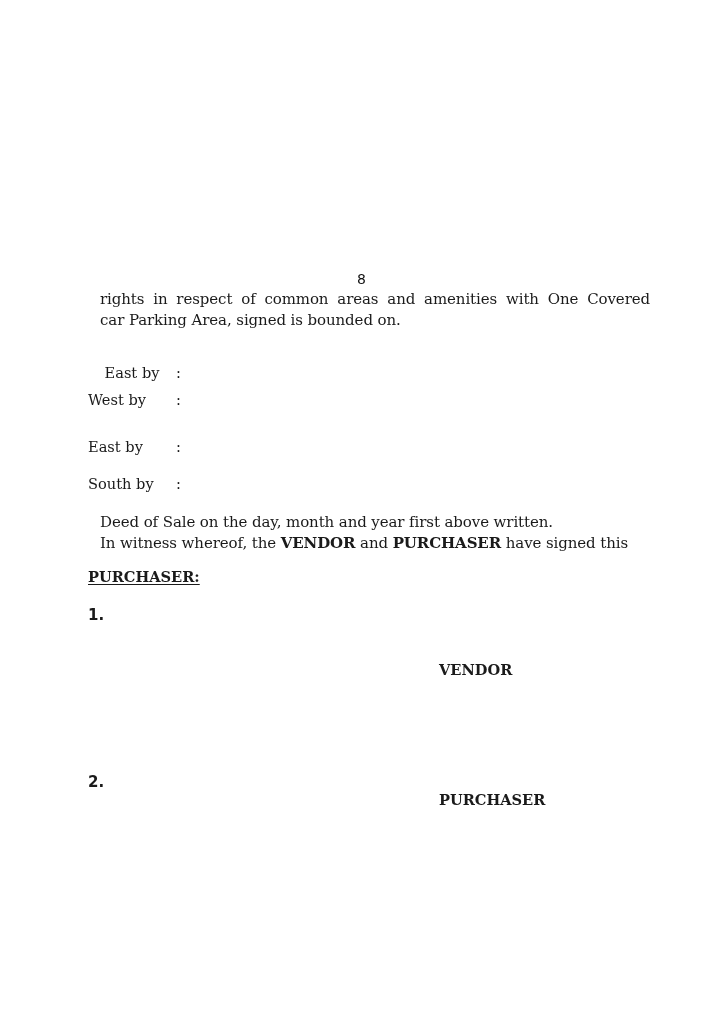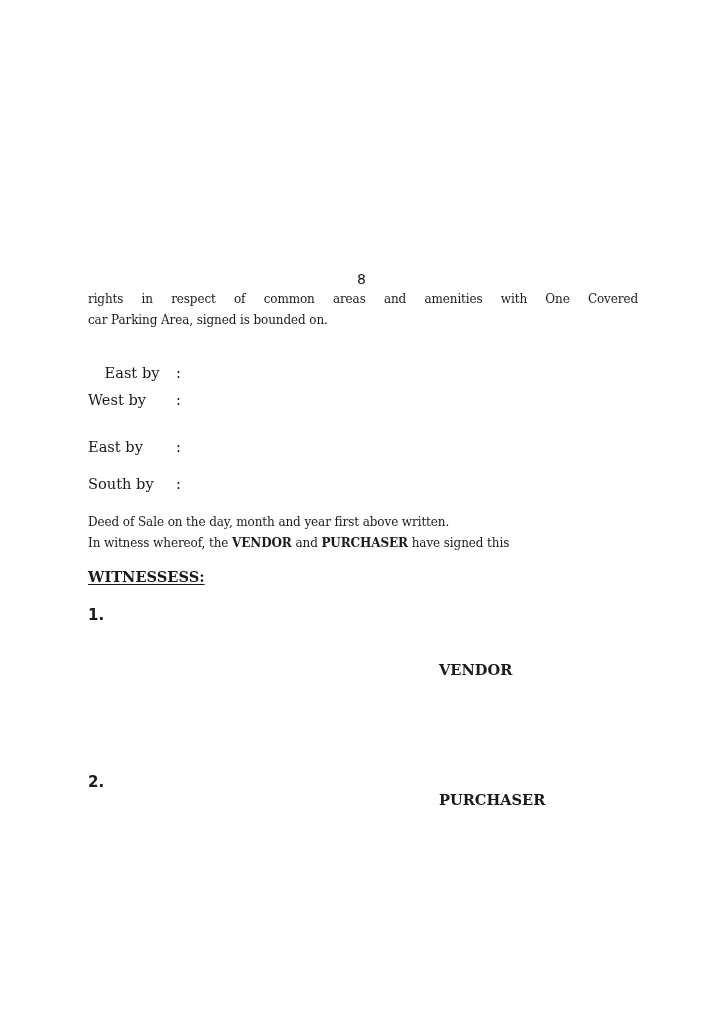--- a/index.html
+++ b/index.html
@@ -18,23 +18,23 @@
     .page-number {
       position: absolute;
       left: 357px;
       top: 271px;
       font-family: "DejaVu Sans", sans-serif;
       font-size: 14px;
       color: #111;
     }
     .para {
       position: absolute;
-      left: 88px;
+      left: 100px;
       width: 550px;
-      font-size: 12px;
+      font-size: 15px;
       line-height: 21px;
       letter-spacing: -0.1px;
     }
     .line { display: block; white-space: nowrap; }
     .line.justified {
       text-align: justify;
       text-align-last: justify;
       white-space: normal;
     }
     .boundary-row {
@@ -97,21 +97,21 @@
   </div>
   <div class="boundary-row" style="top:475px;text-decoration:underline;">
     <span class="boundary-label">South by</span><span class="boundary-colon">:</span>
   </div>
 
   <div class="para" style="top:512px;">
     <span class="line">Deed of Sale on the day, month and year first above written.</span>
     <span class="line"><span>In witness whereof, the </span><span class="bold">VENDOR</span><span> and </span><span class="bold">PURCHASER</span><span> have signed this</span></span>
   </div>
 
-  <div class="heading">WITNESSESS:</div>
+  <div class="heading">PURCHASER:</div>
 
   <div class="witness-num" style="top:606px;">1.</div>
 
   <div class="signatory" style="top:661px;">VENDOR</div>
 
   <div class="witness-num" style="top:773px;">2.</div>
 
   <div class="signatory" style="top:791px;">PURCHASER</div>
 
 </div>

